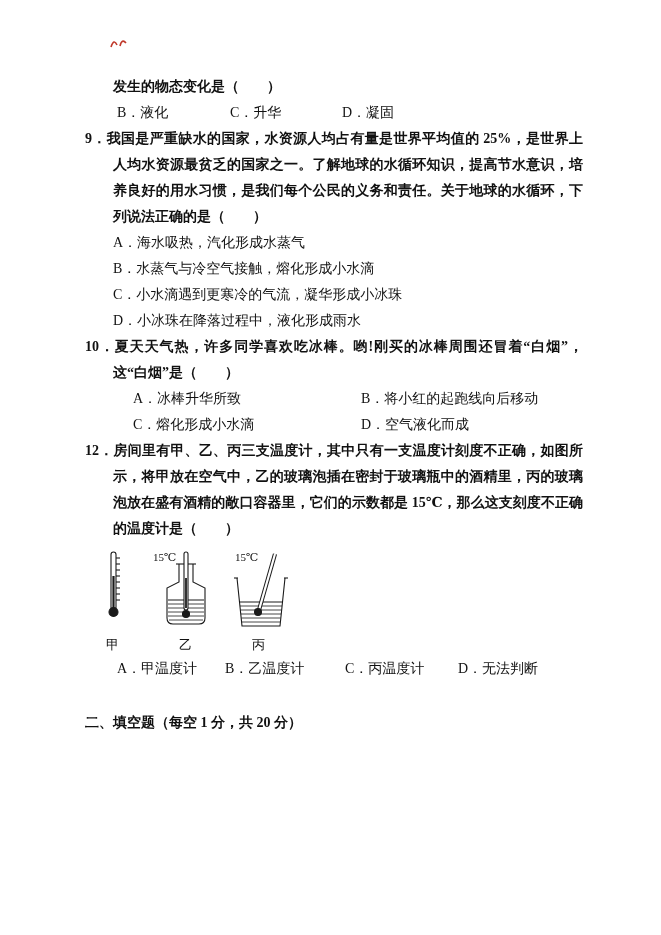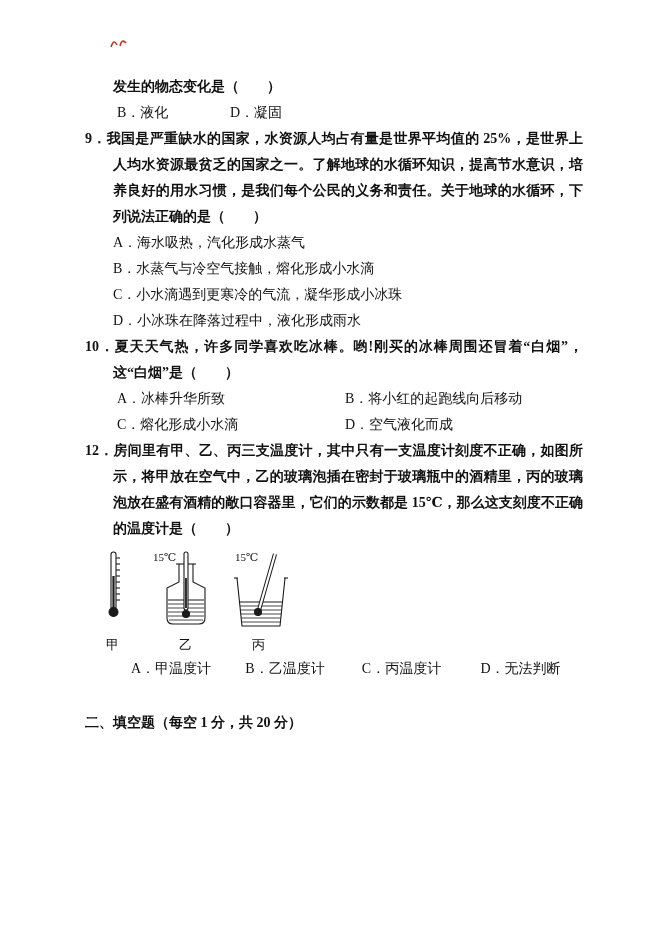--- a/index.html
+++ b/index.html
@@ -27,36 +27,35 @@
   }
   .cont-stem {
     font-weight:700;
     line-height:26px;
     margin-left:28px;
   }
   .opt-list { margin-left:28px; }
   .opt-list > div { line-height:26px; }
 
   .opt-grid2 {
-    margin-left:32px;
+    margin-left:48px;
     display:grid;
     grid-template-columns:228px 1fr;
   }
   .opt-grid2 > span { line-height:26px; }
 
   .opt-grid4 {
     margin-left:32px;
     display:grid;
     grid-template-columns:113px 112px 116px 1fr;
   }
   .opt-grid4b {
     margin-left:32px;
     display:grid;
     grid-template-columns:108px 120px 113px 1fr;
-    text-align:center;
   }
   .opt-grid4 > span, .opt-grid4b > span { line-height:26px; }
 
   .figure { margin:6px 0 2px 12px; height:106px; }
   .figure svg text {
     font-family:"Liberation Serif","DejaVu Serif",serif;
     fill:#111;
   }
   .section-title {
     margin-top:28px;
@@ -72,20 +71,21 @@
 
   <svg class="red-mark" width="22" height="18" viewBox="0 0 22 18">
     <path d="M3,13 Q6,4 9,11" fill="none" stroke-width="1.6" stroke="#c0392b"></path>
     <path d="M12,12 Q14,4 18,9" fill="none" stroke-width="1.6" stroke="#c0392b"></path>
   </svg>
 
   <section>
     <div class="cont-stem">发生的物态变化是（　　）</div>
     <div class="opt-grid4">
       <span>B．液化</span>
+      <span>C．升华</span>
       <span>D．凝固</span>
     </div>
   </section>
 
   <section>
     <p class="stem">9．我国是严重缺水的国家，水资源人均占有量是世界平均值的 25%，是世界上人均水资源最贫乏的国家之一。了解地球的水循环知识，提高节水意识，培养良好的用水习惯，是我们每个公民的义务和责任。关于地球的水循环，下列说法正确的是（　　）</p>
     <div class="opt-list">
       <div>A．海水吸热，汽化形成水蒸气</div>
       <div>B．水蒸气与冷空气接触，熔化形成小水滴</div>
       <div>C．小水滴遇到更寒冷的气流，凝华形成小冰珠</div>

